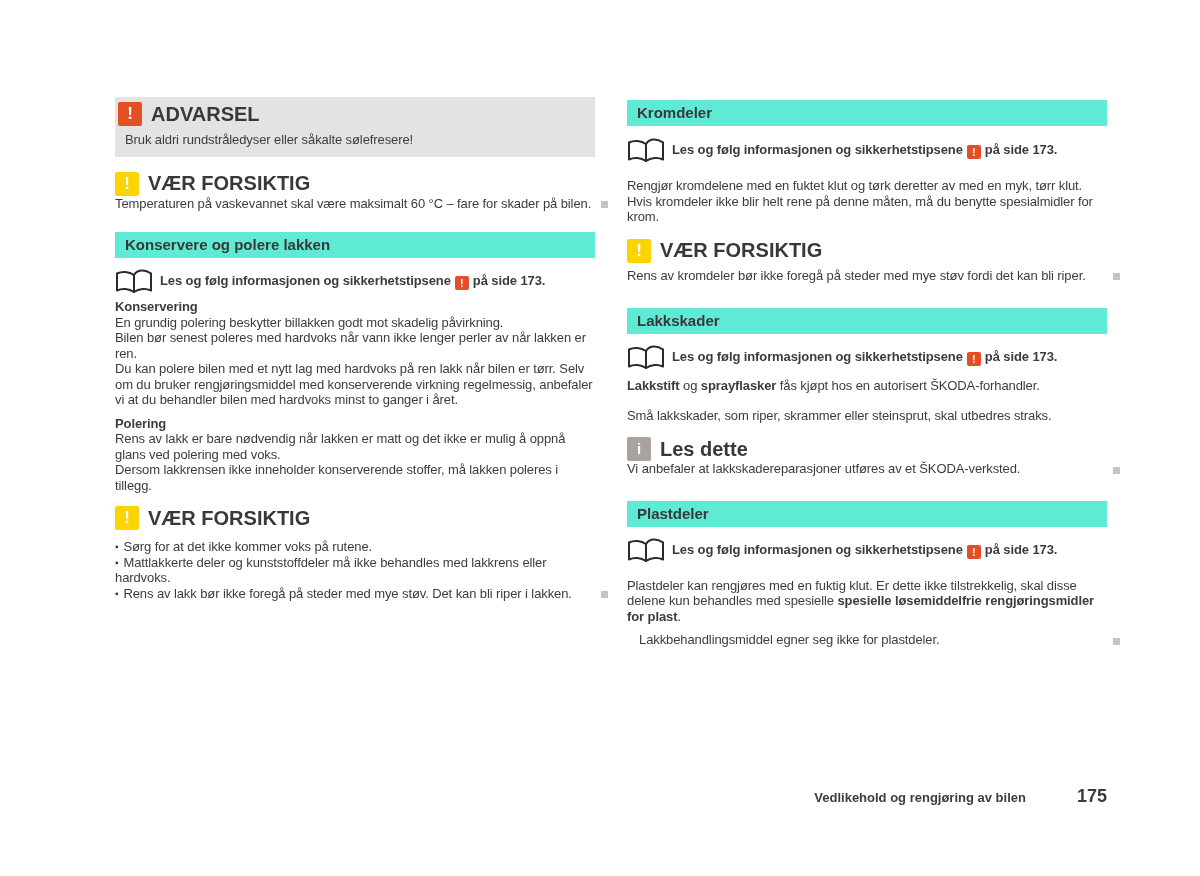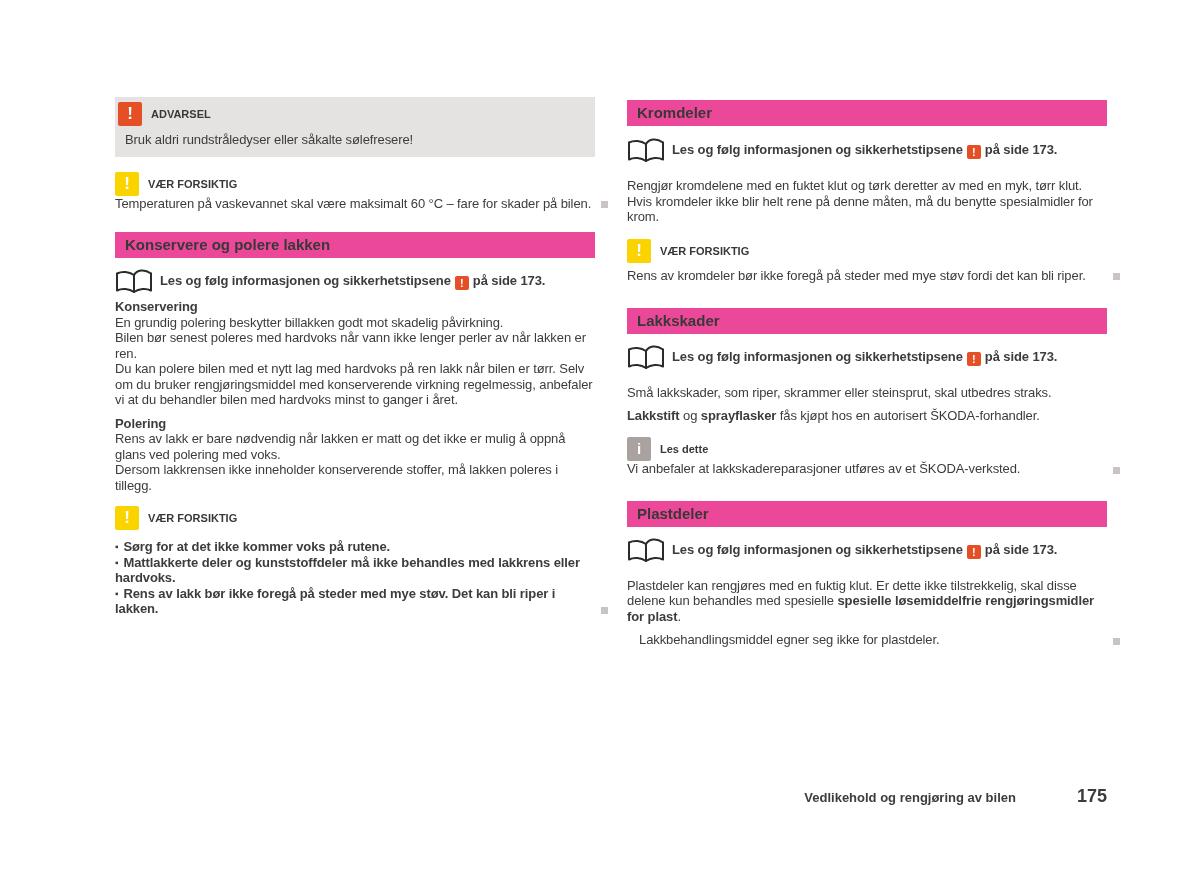--- a/index.html
+++ b/index.html
@@ -6,39 +6,39 @@
   html,body { margin:0; padding:0; background:#ffffff; }
   .page {
     position:relative; width:1200px; height:876px; background:#ffffff;
     font-family:"Liberation Sans", sans-serif; color:#3d3c3c; overflow:hidden;
   }
   .col { position:absolute; top:0; width:480px; }
   .col-left  { left:115px; padding-top:97px; }
   .col-right { left:627px; padding-top:100px; }
 
   .bar {
-    background:#ec4899; height:26px; line-height:26px; padding-left:10px;
+    background:#5eead4; height:26px; line-height:26px; padding-left:10px;
     font-size:15px; font-weight:bold; color:#393838;
   }
   .body-text { font-size:13px; line-height:15.5px; letter-spacing:-0.1px; }
   p.body-text { margin:0; position:relative; }
 
   .warn-box { background:#e5e3e2; padding:5px 10px 9px 3px; }
   .warn-box .warn-text { margin:6px 0 0 7px; }
 
   .icon-row { display:flex; align-items:center; }
   .sq-icon {
     width:24px; height:24px; border-radius:2px; flex:0 0 auto;
     display:flex; align-items:center; justify-content:center;
     color:#ffffff; font-weight:bold; font-size:17px; line-height:24px;
   }
   .sq-red    { background:#e44f26; }
   .sq-yellow { background:#fbd400; }
   .sq-gray   { background:#aaa29e; font-style:normal; font-size:15px; }
-  .head-label { font-size:11px; font-weight:bold; margin-left:9px; color:#393838; }
+  .head-label { font-size:20px; font-weight:bold; margin-left:9px; color:#393838; }
 
   .ref-row { display:flex; align-items:center; }
   .ref-row svg { flex:0 0 auto; margin-right:7px; }
   .ref-text { font-size:13px; font-weight:bold; letter-spacing:-0.1px; }
   .mini-warn {
     display:inline-block; width:14px; height:14px; border-radius:2px;
     background:#e44f26; color:#ffffff; font-size:11px; line-height:14px;
     font-weight:bold; text-align:center; vertical-align:-2px; margin:0 4px;
   }
 
@@ -50,21 +50,21 @@
     width:7px; height:7px; background:#c9c3c1;
   }
 
   .bullet { margin-right:5px; font-size:10px; vertical-align:1px; }
 
   .mt8  { margin-top:8px; }
   .mt6  { margin-top:6px; }
 
   .footer {
     position:absolute; top:786px; right:93px;
-    display:flex; align-items:baseline; gap:18px;
+    display:flex; align-items:baseline; gap:8px;
   }
   .footer-label { font-size:13px; font-weight:bold; color:#3d3c3c; }
   .footer-num   { font-size:18px; font-weight:bold; color:#3d3c3c;margin-left:43px; }
 </style>
 </head>
 <body>
 
 <div class="page">
 
   <div class="col col-left">
@@ -111,21 +111,21 @@
     <div class="mt8">
       <div class="body-text subhead">Polering</div>
       <p class="body-text">Rens av lakk er bare nødvendig når lakken er matt og det ikke er mulig å oppnå glans ved polering med voks.</p>
     </div>
     <p class="body-text mt6">Dersom lakkrensen ikke inneholder konserverende stoffer, må lakken poleres i tillegg.</p>
 
     <div class="icon-row" style="margin-top:13px;">
       <span class="sq-icon sq-yellow">!</span>
       <span class="head-label">VÆR FORSIKTIG</span>
     </div>
-    <div style="margin-top:9px;font-weight:bold;">
+    <div style="margin-top:9px;">
       <p class="body-text">
         <span class="bullet">▪</span><span>Sørg for at det ikke kommer voks på rutene.</span>
       </p>
       <p class="body-text">
         <span class="bullet">▪</span><span>Mattlakkerte deler og kunststoffdeler må ikke behandles med lakkrens eller hardvoks.</span>
       </p>
       <p class="body-text">
         <span class="bullet">▪</span><span>Rens av lakk bør ikke foregå på steder med mye støv. Det kan bli riper i lakken.</span>
         <span class="endmark"></span>
       </p>
@@ -168,24 +168,24 @@
       <svg width="38" height="27" viewBox="0 0 38 27" fill="none" stroke="#2b2b2b" stroke-width="2" stroke-linejoin="round" stroke-linecap="round">
         <path d="M19 7 C14 3.5 7 3 2 5.5 L2 22.5 C7 20 14 20.5 19 24 C24 20.5 31 20 36 22.5 L36 5.5"></path>
         <path d="M19 7 L19 24"></path>
         <path d="M19 7 C22 2 29 0.5 36 5.5"></path>
       </svg>
       <span class="ref-text">
         <span>Les og følg informasjonen og sikkerhetstipsene</span><span class="mini-warn">!</span><span>på side 173.</span>
       </span>
     </div>
 
-    <p class="body-text" style="margin-top:14px;">Små lakkskader, som riper, skrammer eller steinsprut, skal utbedres straks.</p>
     <p class="body-text" style="margin-top:7px;">
       <span class="b">Lakkstift</span><span> og </span><span class="b">sprayflasker</span><span> fås kjøpt hos en autorisert ŠKODA-forhandler.</span>
     </p>
+    <p class="body-text" style="margin-top:14px;">Små lakkskader, som riper, skrammer eller steinsprut, skal utbedres straks.</p>
 
     <div class="icon-row" style="margin-top:14px;">
       <span class="sq-icon sq-gray">i</span>
       <span class="head-label">Les dette</span>
     </div>
     <p class="body-text" style="">
       <span>Vi anbefaler at lakkskadereparasjoner utføres av et ŠKODA-verksted.</span>
       <span class="endmark"></span>
     </p>
 

